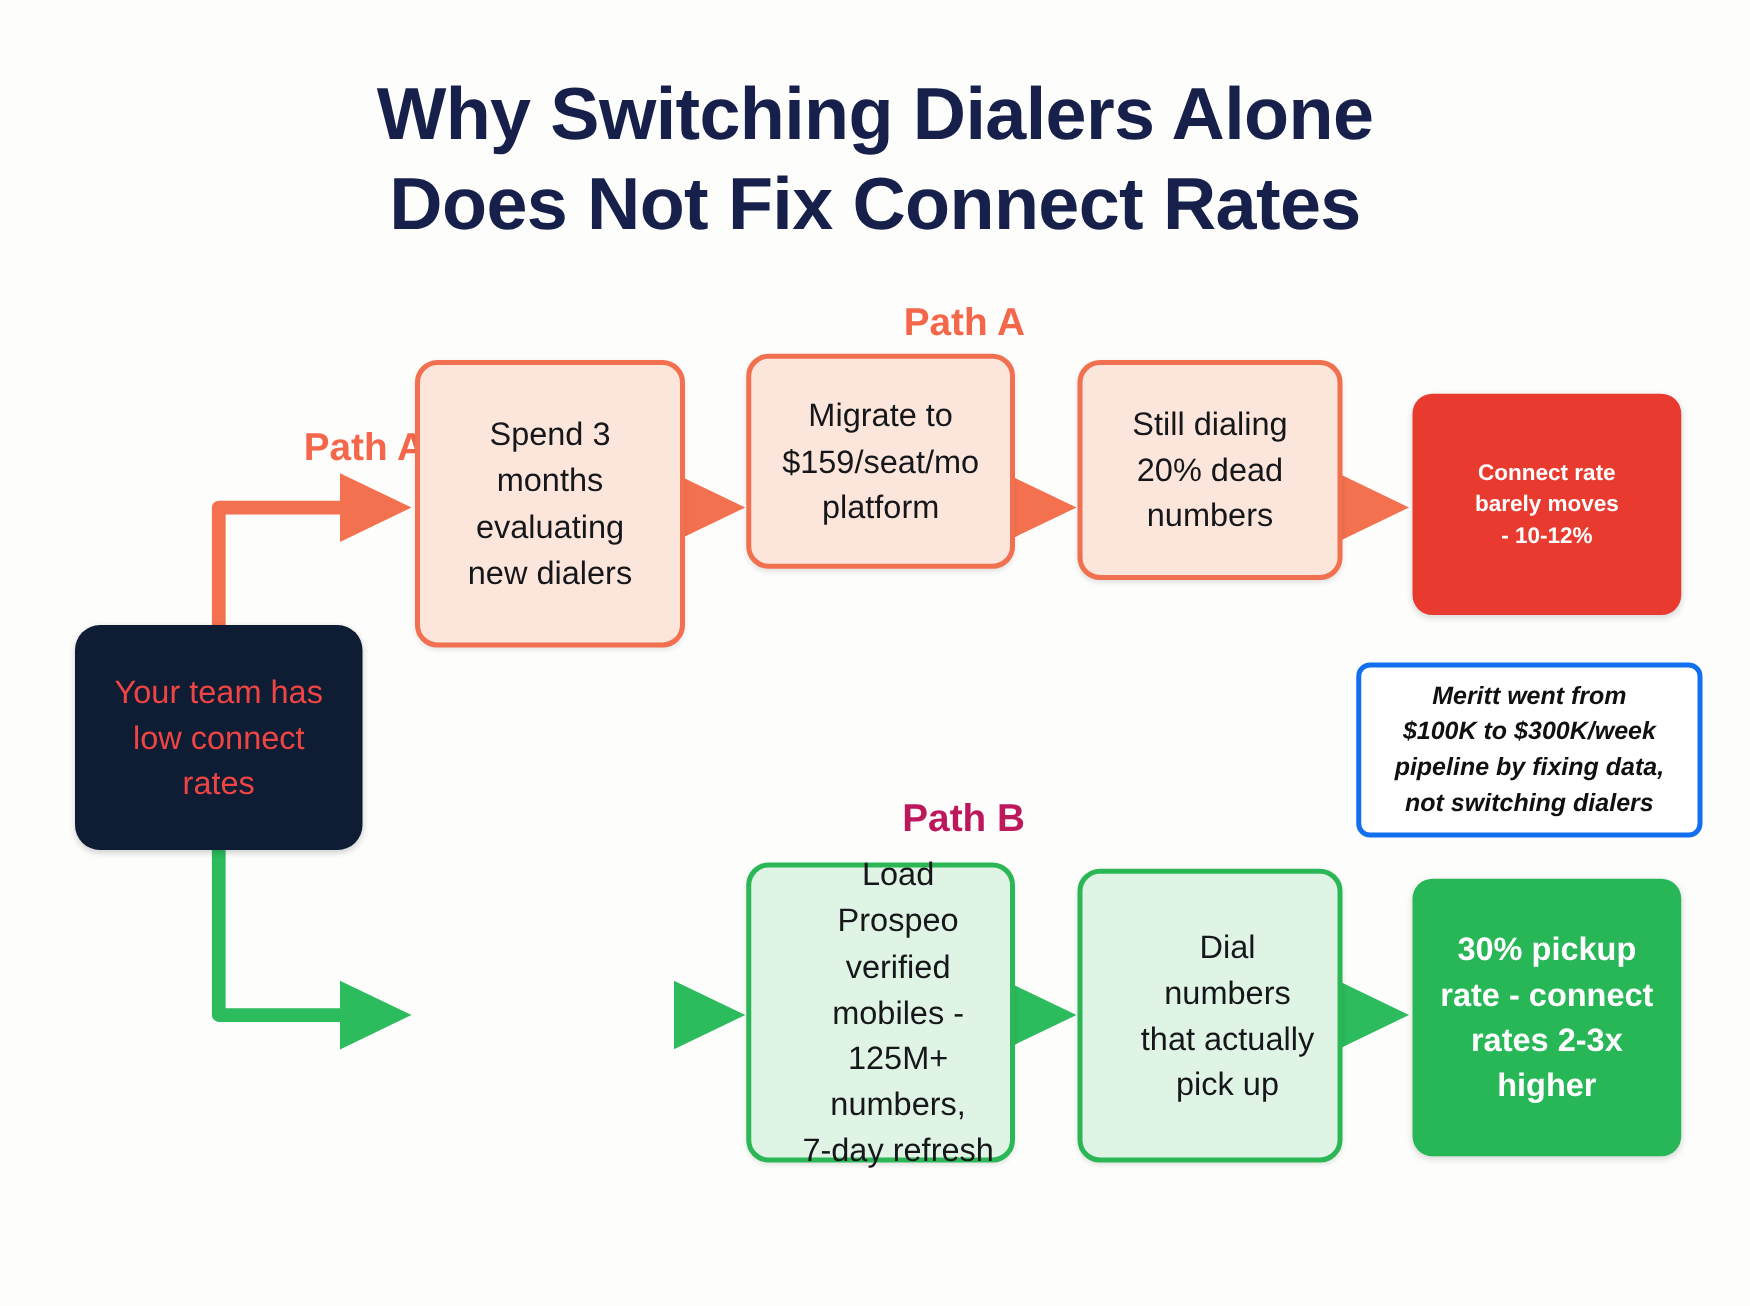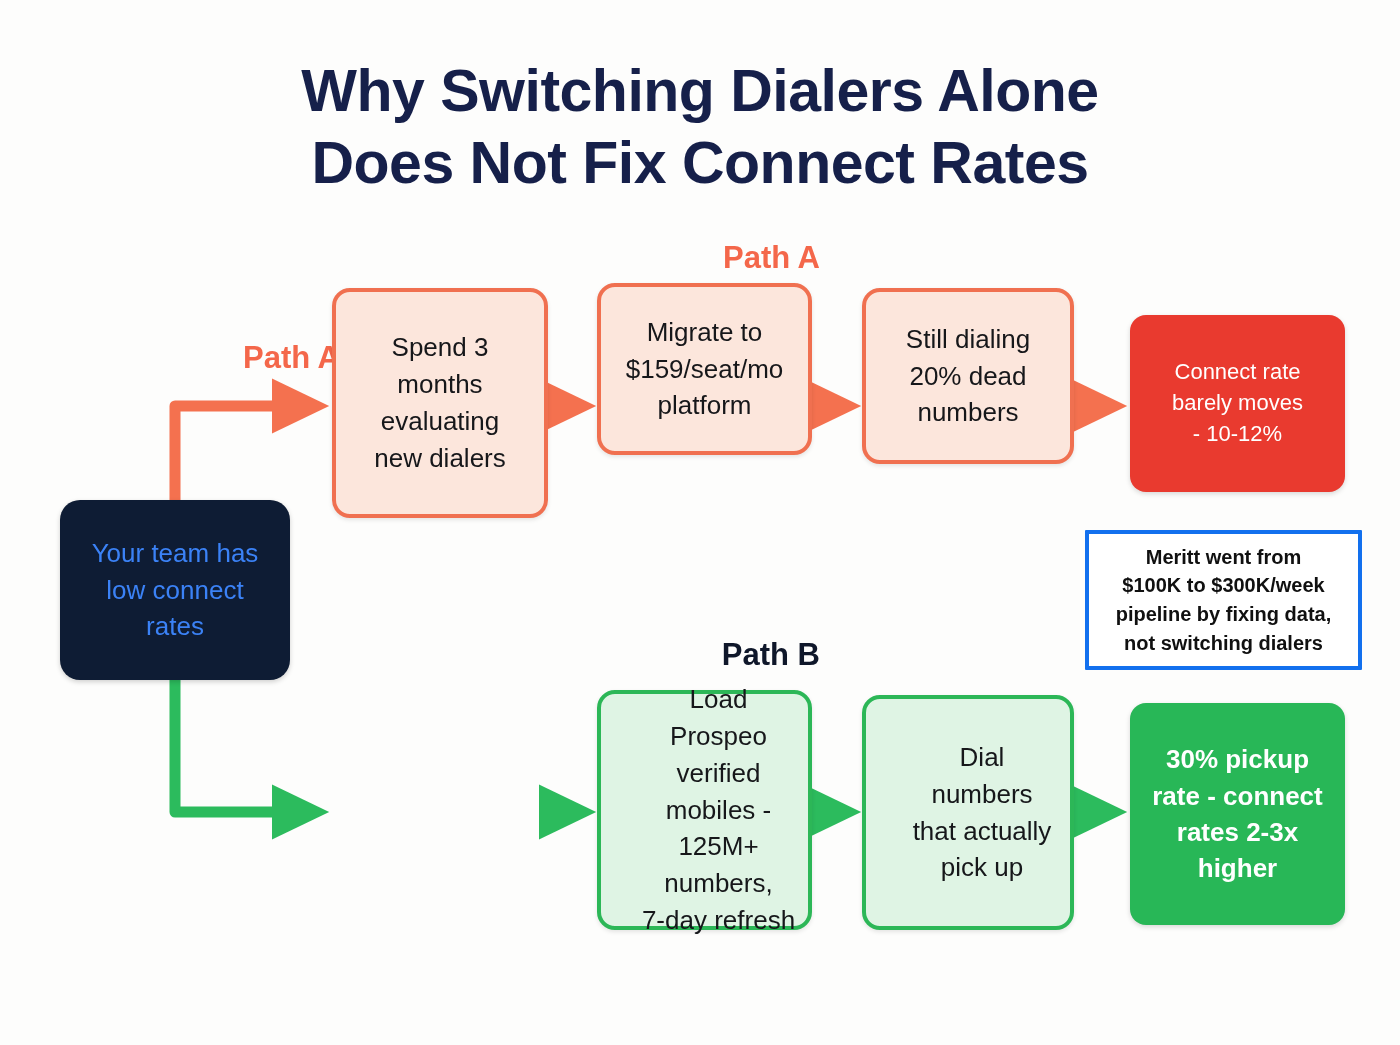--- a/index.html
+++ b/index.html
@@ -45,21 +45,21 @@
     display: block;
     width: 100%;
     white-space: pre-line;
   }
 
   
   #start-node {
     left: 60px; top: 500px;
     width: 230px; height: 180px;
     background: #0e1c34;
-    color: #3b82f6;
+    color: #ef4444;
     font-size: 26px;
     line-height: 1.42;
     border-radius: 20px;
     box-shadow: 0 2px 5px rgba(0,0,0,0.18);
   }
 
   
   .step-a {
     background: #fce6dc;
     border: 4px solid #f07050;
@@ -86,22 +86,22 @@
   #b1 { left: 332px; top: 695px; width: 216px; height: 235px; }
   #b2 { left: 597px; top: 690px; width: 215px; height: 240px; }
   #b3 { left: 862px; top: 695px; width: 212px; height: 235px; }
 
   
   #a-result {
     left: 1130px; top: 315px;
     width: 215px; height: 177px;
     background: #e93a2f;
     color: #ffffff;
-    font-size: 22px;
-    font-weight: normal;
+    font-size: 18px;
+    font-weight: bold;
     line-height: 1.40;
     border-radius: 16px;
     box-shadow: 0 2px 5px rgba(0,0,0,0.15);
   }
   #b-result {
     left: 1130px; top: 703px;
     width: 215px; height: 222px;
     background: #28b757;
     color: #ffffff;
     font-size: 26px;
@@ -113,39 +113,40 @@
 
   
   .path-label {
     position: absolute;
     font-size: 31px;
     font-weight: bold;
     text-align: right;
   }
   #label-a-left  { left: 110px; top: 340px; width: 230px; color: #f4674a; }
   #label-a-top   { left: 590px; top: 240px; width: 230px; color: #f4674a; }
-  #label-b-top   { left: 590px; top: 637px; width: 230px; color: #0f172a; }
+  #label-b-top   { left: 590px; top: 637px; width: 230px; color: #be185d; }
 
   
   #callout {
     position: absolute;
     left: 1085px; top: 530px;
     width: 277px; height: 140px;
     background: #ffffff;
     border: 4px solid #1270ee;
-    border-radius: 1px;
+    border-radius: 11px;
     display: flex;
     align-items: center;
     justify-content: center;
     text-align: center;
     color: #101010;
     font-size: 20px;
     font-weight: bold;
     line-height: 1.43;
     padding: 6px 8px;
+    font-style: italic;
   }
   #callout .txt { white-space: pre-line; display: block; width: 100%; }
 
   
   #wires {
     position: absolute;
     left: 0; top: 0;
     width: 1400px; height: 1045px;
     pointer-events: none;
   }

